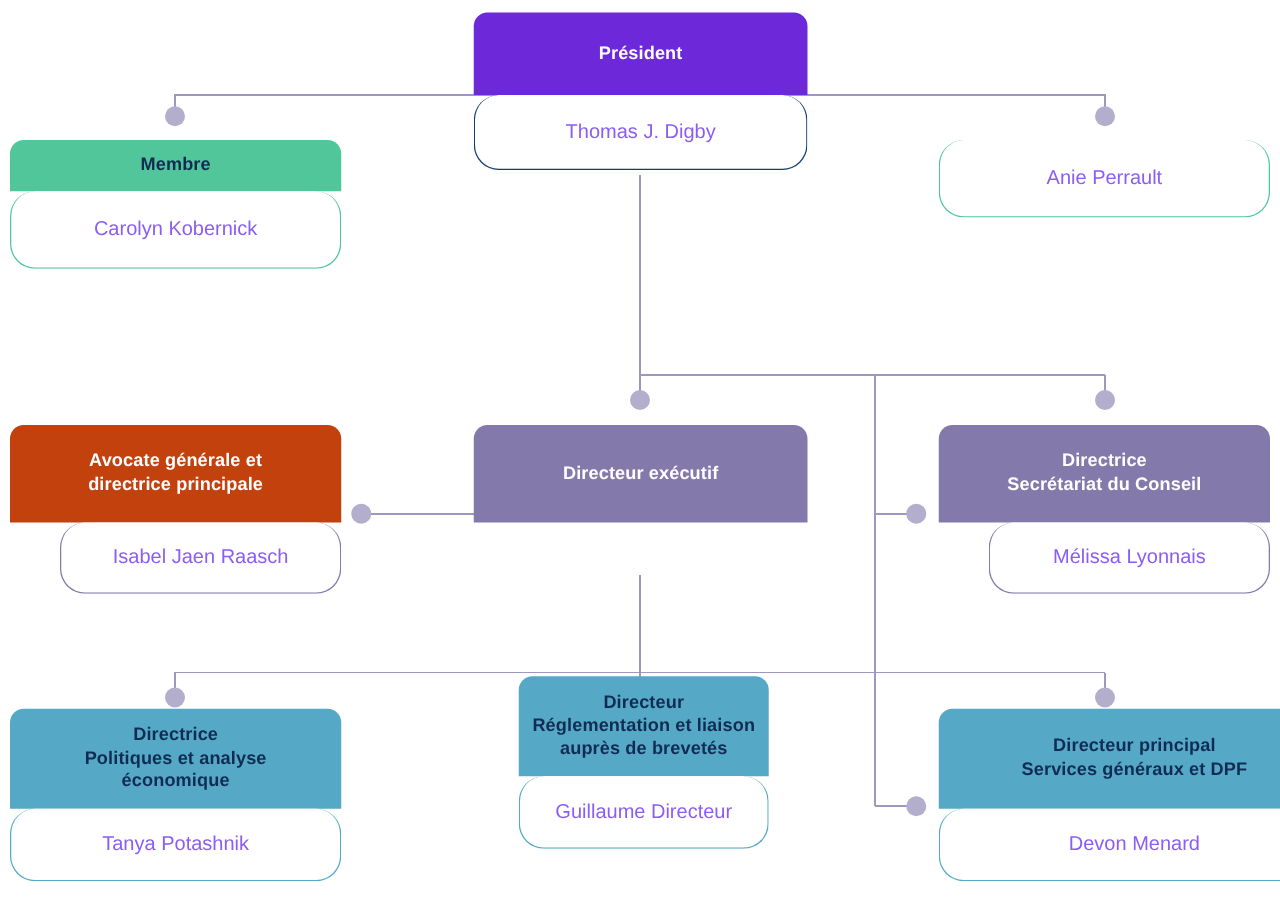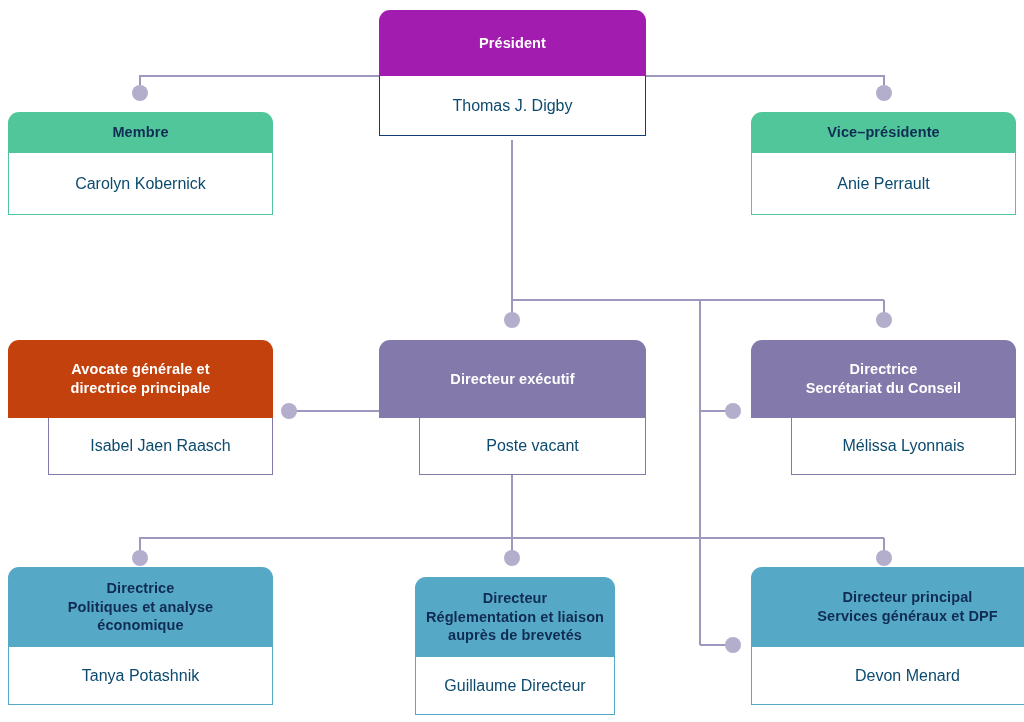--- a/index.html
+++ b/index.html
@@ -50,24 +50,25 @@
     padding: 6px 8px;
   }
   .node-body {
     box-sizing: border-box;
     background: #ffffff;
     display: flex;
     align-items: center;
     justify-content: center;
     text-align: center;
     font-size: 16px;
-    color: #0c4a6e;
+    color: #8b5cf6;
     border-style: solid;
     border-width: 0 1px 1px 1px;
     padding: 4px 8px;
+    border-radius: 20px;
   }
 
   
   .row-president .node-header { height: 66px; }
   .row-president .node-body   { height: 60px; }
 
   .row-exec .node-header { height: 41px; }
   .row-exec .node-body   { height: 62px; }
 
   .row-dir .node-header { height: 78px; }
@@ -101,48 +102,46 @@
       <circle cx="289" cy="411" r="8" fill="#B4AECD"></circle>
       <circle cx="733" cy="411" r="8" fill="#B4AECD"></circle>
       <circle cx="140" cy="558" r="8" fill="#B4AECD"></circle>
       <circle cx="512" cy="558" r="8" fill="#B4AECD"></circle>
       <circle cx="884" cy="558" r="8" fill="#B4AECD"></circle>
       <circle cx="733" cy="645" r="8" fill="#B4AECD"></circle>
     </svg>
 
   <div id="nodes-layer">
       <div class="node row-president" style="left: 379px; top: 10px; width: 267px;">
-        <div class="node-header" style="background: #a21caf; color: rgb(255, 255, 255);">Président</div>
+        <div class="node-header" style="background: #6d28d9; color: rgb(255, 255, 255);">Président</div>
         <div class="node-body" style="border-color: rgb(18, 61, 115);">Thomas J. Digby</div>
       </div>
       <div class="node row-exec" style="left: 8px; top: 112px; width: 265px;">
         <div class="node-header" style="background: rgb(82, 198, 155); color: rgb(16, 44, 84);">Membre</div>
         <div class="node-body" style="border-color: rgb(82, 198, 155);">Carolyn Kobernick</div>
       </div>
       <div class="node row-exec" style="left: 751px; top: 112px; width: 265px;">
-        <div class="node-header" style="background: rgb(82, 198, 155); color: rgb(16, 44, 84);">Vice–présidente</div>
         <div class="node-body" style="border-color: rgb(82, 198, 155);">Anie Perrault</div>
       </div>
       <div class="node row-dir" style="left: 8px; top: 340px; width: 265px;">
         <div class="node-header" style="background: #c2410c; color: rgb(255, 255, 255);">Avocate générale et<br>directrice principale</div>
         <div class="node-body" style="border-color: rgb(131, 121, 171);">Isabel Jaen Raasch</div>
       </div>
       <div class="node row-dir" style="left: 379px; top: 340px; width: 267px;">
         <div class="node-header" style="background: rgb(131, 121, 171); color: #ffffff; text-align: right;">Directeur exécutif</div>
-        <div class="node-body" style="border-color: rgb(131, 121, 171);">Poste vacant</div>
       </div>
       <div class="node row-dir" style="left: 751px; top: 340px; width: 265px;">
         <div class="node-header" style="background: rgb(131, 121, 171); color: rgb(255, 255, 255);">Directrice<br>Secrétariat du Conseil</div>
         <div class="node-body" style="border-color: rgb(131, 121, 171);">Mélissa Lyonnais</div>
       </div>
       <div class="node row-mgr" style="left: 8px; top: 567px; width: 265px;">
         <div class="node-header" style="background: rgb(86, 169, 198); color: rgb(16, 44, 84);">Directrice<br>Politiques et analyse<br>économique</div>
         <div class="node-body" style="border-color: rgb(86, 169, 198);">Tanya Potashnik</div>
       </div>
-      <div class="node row-mgr" style="left: 379px; top: 577px; width: 236px; padding-left: 36px;">
+      <div class="node row-mgr" style="left: 379px; top: 541px; width: 236px; padding-left: 36px;">
         <div class="node-header" style="background: rgb(86, 169, 198); color: rgb(16, 44, 84);">Directeur<br>Réglementation et liaison<br>auprès de brevetés</div>
         <div class="node-body" style="border-color: rgb(86, 169, 198);">Guillaume Directeur</div>
       </div>
       <div class="node row-mgr" style="left: 751px; top: 567px; width: 313px;">
         <div class="node-header" style="background: rgb(86, 169, 198); color: rgb(16, 44, 84);">Directeur principal<br>Services généraux et DPF</div>
         <div class="node-body" style="border-color: rgb(86, 169, 198);">Devon Menard</div>
       </div>
     </div>
 
 </div>

